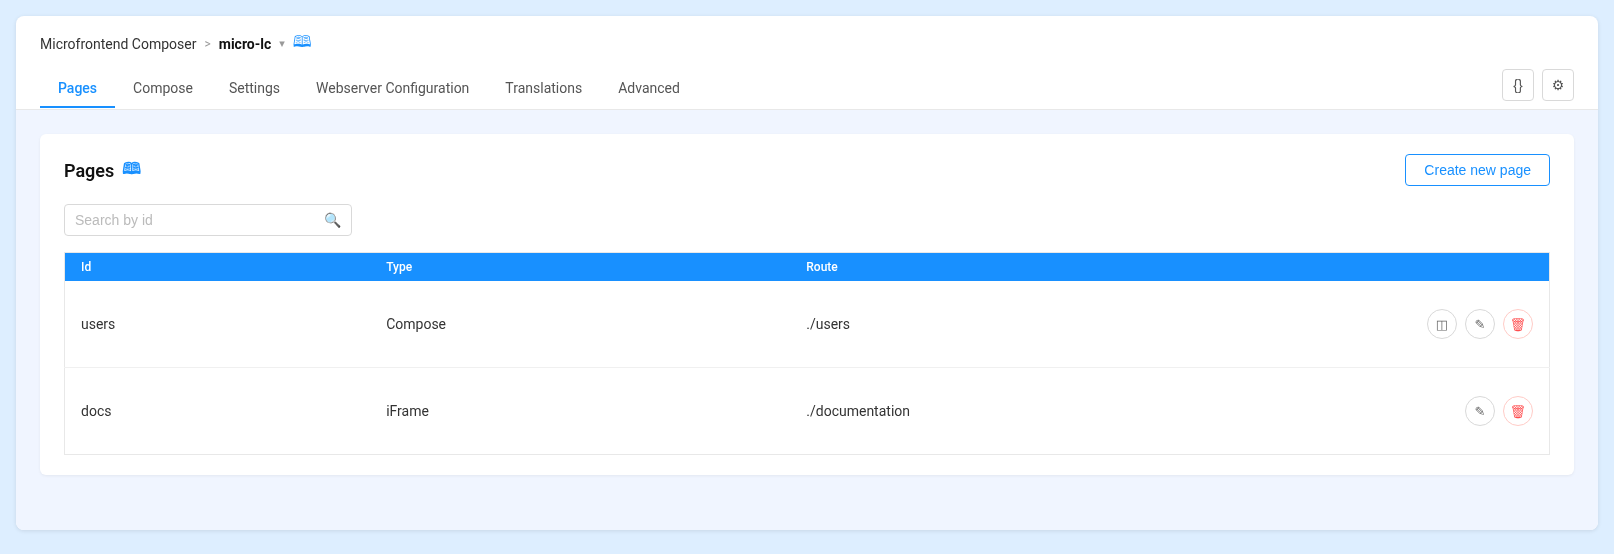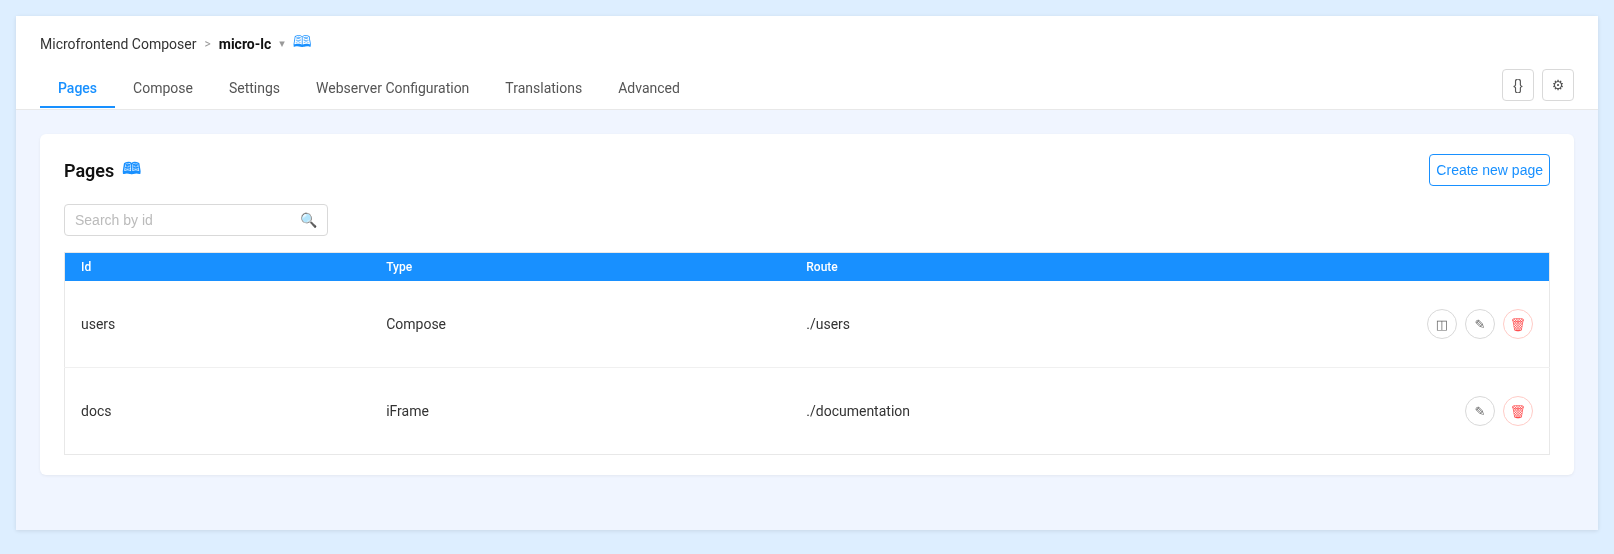--- a/index.html
+++ b/index.html
@@ -4,21 +4,21 @@
   <style>
     * { box-sizing: border-box; margin: 0; padding: 0; }
     body {
       font-family: -apple-system, BlinkMacSystemFont, 'Segoe UI', Roboto, sans-serif;
       background: #ddeeff;
       min-height: 554px;
       padding: 16px;
     }
     .app-container {
       background: #fff;
-      border-radius: 0;
+      border-radius: 8px;
       overflow: hidden;
       box-shadow: 0 1px 4px rgba(0,0,0,0.1);
     }
     .header {
       padding: 14px 24px 0 24px;
       border-bottom: 1px solid #e8e8e8;
     }
     .breadcrumb {
       display: flex;
       align-items: center;
@@ -110,35 +110,35 @@
       gap: 8px;
       font-size: 18px;
       font-weight: 600;
       color: #111;
     }
     .pages-title-icon {
       color: #1890ff;
       font-size: 16px;
     }
     .create-btn {
-      padding: 7px 6px;
+      padding: 7px 18px;
       border: 1px solid #1890ff;
       background: #fff;
       color: #1890ff;
       border-radius: 4px;
       font-size: 14px;
       cursor: pointer;
       transition: background 0.2s;
     }
     .search-row {
       margin-bottom: 16px;
     }
     .search-input-wrap {
       position: relative;
-      width: 264px;
+      width: 288px;
     }
     .search-input {
       width: 100%;
       padding: 7px 32px 7px 10px;
       border: 1px solid #d9d9d9;
       border-radius: 4px;
       font-size: 14px;
       color: #333;
       outline: none;
     }

